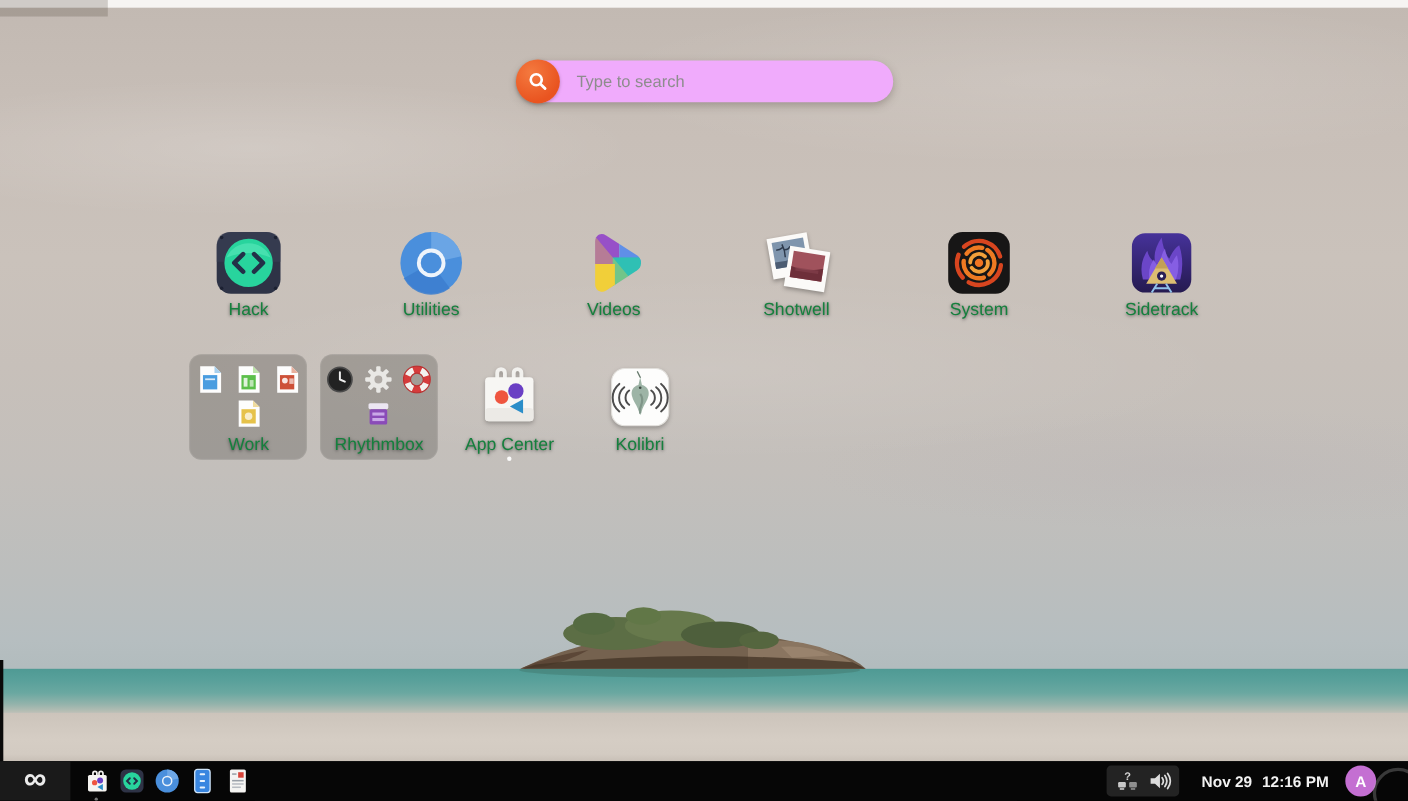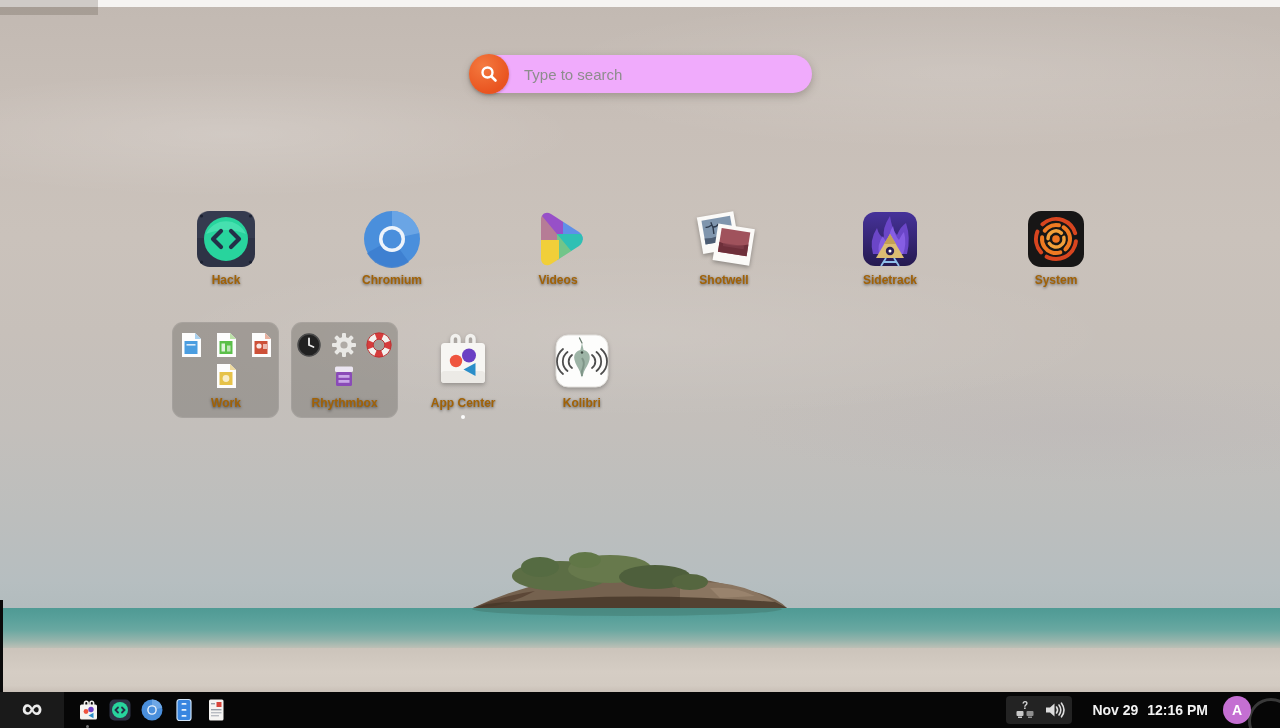--- a/index.html
+++ b/index.html
@@ -40,22 +40,22 @@
   .search-bar input { position:absolute; left:54px; top:0; width:270px; height:38px; border:none; outline:none;
     background:transparent; font-family:"Liberation Sans",sans-serif; font-size:15px; color:#444; }
   .search-bar input::placeholder { color:#8d8d8d; opacity:1; }
 
   
   .grid-row { position:absolute; left:171px; width:940px; display:flex; justify-content:space-between; z-index:3; }
   .row-1 { top:208px; height:90px; }
   .row-2 { top:320px; height:105px; justify-content:flex-start; gap:8.6px; }
   .grid-item { position:relative; width:110px; height:100%; text-align:center; cursor:pointer; }
   .gi-icon { position:relative; margin:0 auto; width:62px; height:62px; display:flex; align-items:center; justify-content:center; }
-  .gi-label { display:block; margin-top:3px; font-size:12px; color:#a16207;
-    text-shadow:0 1px 3px rgba(0,0,0,0.55); white-space:nowrap;font-weight:bold; }
+  .gi-label { display:block; margin-top:3px; font-size:16px; color:#15803d;
+    text-shadow:0 1px 3px rgba(0,0,0,0.55); white-space:nowrap; }
   .row-2 .gi-label { position:absolute; top:76px; left:0; right:0; margin:0; }
   .folder-box { position:absolute; left:1px; top:2px; width:107px; height:96px; border-radius:11px;
     background:rgba(98,94,90,0.38); box-shadow:inset 0 0 0 1px rgba(255,255,255,0.08); }
   .mini-grid { position:absolute; left:0; top:10px; width:107px; display:flex; flex-wrap:wrap;
     justify-content:center; gap:5px 9px; }
   .mini { width:26px; height:26px; }
   .row2-icon { position:absolute; left:50%; transform:translateX(-50%); }
   .indicator-dot { position:absolute; left:50%; top:95px; transform:translateX(-50%);
     width:4px; height:4px; border-radius:50%; background:rgba(255,255,255,0.95); }
 
@@ -141,21 +141,21 @@
     <div class="grid-item">
       <div class="gi-icon">
         <svg width="62" height="62" viewBox="0 0 62 62">
           <circle cx="31" cy="31" r="28" fill="#4a8fdc"></circle>
           <path d="M31,3 A28,28 0 0 1 58.5,25 L31,31 Z" fill="#6ea7e6" opacity="0.9"></path>
           <path d="M6,45 A28,28 0 0 0 48,54 L31,31 Z" fill="#3c7ecf" opacity="0.85"></path>
           <circle cx="31" cy="31" r="13" fill="#eef4fb"></circle>
           <circle cx="31" cy="31" r="9.5" fill="#4a8fdc"></circle>
         </svg>
       </div>
-      <span class="gi-label">Chromium</span>
+      <span class="gi-label">Utilities</span>
     </div>
 
 
     <div class="grid-item">
       <div class="gi-icon">
         <svg width="62" height="62" viewBox="0 0 62 62">
           <defs>
             <clipPath id="playclip">
               <path d="M14,12 C14,6 19,3 24,6 L52,24 C57,27.5 57,34.5 52,38 L24,56 C19,59 14,56 14,50 Z"></path>
             </clipPath>
@@ -185,20 +185,35 @@
             <rect x="22" y="18" width="37" height="37" fill="#fbfaf8"></rect>
             <rect x="26" y="22" width="29" height="24" fill="#a0525c"></rect>
             <path d="M26,46 L55,46 L55,34 Q40,40 26,36 Z" fill="#6e2f3a"></path>
             <path d="M30,38 h21" stroke="#83404c" stroke-width="3" opacity="0.7"></path>
           </g>
         </svg>
       </div>
       <span class="gi-label">Shotwell</span>
     </div>
 
+
+    <div class="grid-item">
+      <div class="gi-icon">
+        <svg width="62" height="62" viewBox="0 0 62 62">
+          <rect x="3" y="3" width="56" height="56" rx="13" fill="#171616"></rect>
+          <g fill="none" stroke-linecap="round">
+            <circle cx="31" cy="31" r="20" stroke="#d8451f" stroke-width="4" stroke-dasharray="34 7 22 9 40 8" transform="rotate(20 31 31)"></circle>
+            <circle cx="31" cy="31" r="14" stroke="#ef7a22" stroke-width="4" stroke-dasharray="20 6 28 7 16 5" transform="rotate(-35 31 31)"></circle>
+            <circle cx="31" cy="31" r="8" stroke="#f2a03a" stroke-width="3.5" stroke-dasharray="12 5 18 5" transform="rotate(60 31 31)"></circle>
+          </g>
+          <circle cx="31" cy="31" r="3.8" fill="#ef7422"></circle>
+        </svg>
+      </div>
+      <span class="gi-label">System</span>
+    </div>
 
     <div class="grid-item">
       <div class="gi-icon">
         <svg width="62" height="62" viewBox="0 0 62 62">
           <defs>
             <linearGradient id="sgrad" x1="0" y1="0" x2="0" y2="1">
               <stop offset="0" stop-color="#46329a"></stop>
                 <stop offset="1" stop-color="#251a50"></stop>
             </linearGradient>
           </defs>
@@ -207,35 +222,20 @@
           <path d="M20,46 Q18,36 24,28 Q26,34 30,35 Q29,26 34,18 Q36,28 40,32 Q43,26 45,24 Q48,36 44,46 Z" fill="#8b63e8" opacity="0.85"></path>
           <path d="M31,26 L45,50 L17,50 Z" fill="#dcbd72"></path>
           <path d="M31,26 L37,36 L25,36 Z" fill="#c3a055"></path>
           <circle cx="31" cy="43" r="4.2" fill="#2a1f55"></circle>
           <circle cx="31" cy="43" r="1.5" fill="#fff"></circle>
           <path d="M27,50 L22,58 M35,50 L40,58 M24,54 h14" stroke="#8fc0ea" stroke-width="1.8" fill="none"></path>
         </svg>
       </div>
       <span class="gi-label">Sidetrack</span>
     </div>
-
-    <div class="grid-item">
-      <div class="gi-icon">
-        <svg width="62" height="62" viewBox="0 0 62 62">
-          <rect x="3" y="3" width="56" height="56" rx="13" fill="#171616"></rect>
-          <g fill="none" stroke-linecap="round">
-            <circle cx="31" cy="31" r="20" stroke="#d8451f" stroke-width="4" stroke-dasharray="34 7 22 9 40 8" transform="rotate(20 31 31)"></circle>
-            <circle cx="31" cy="31" r="14" stroke="#ef7a22" stroke-width="4" stroke-dasharray="20 6 28 7 16 5" transform="rotate(-35 31 31)"></circle>
-            <circle cx="31" cy="31" r="8" stroke="#f2a03a" stroke-width="3.5" stroke-dasharray="12 5 18 5" transform="rotate(60 31 31)"></circle>
-          </g>
-          <circle cx="31" cy="31" r="3.8" fill="#ef7422"></circle>
-        </svg>
-      </div>
-      <span class="gi-label">System</span>
-    </div>
   </div>
 
   <div class="grid-row row-2">
 
     <div class="grid-item">
       <div class="folder-box">
         <div class="mini-grid">
           <svg class="mini" viewBox="0 0 26 26">
             <path d="M4,1 h13 l6,6 v18 h-19 Z" fill="#fdfdfd"></path>
               <path d="M17,1 l6,6 h-6 Z" fill="#a8d0ee"></path>

